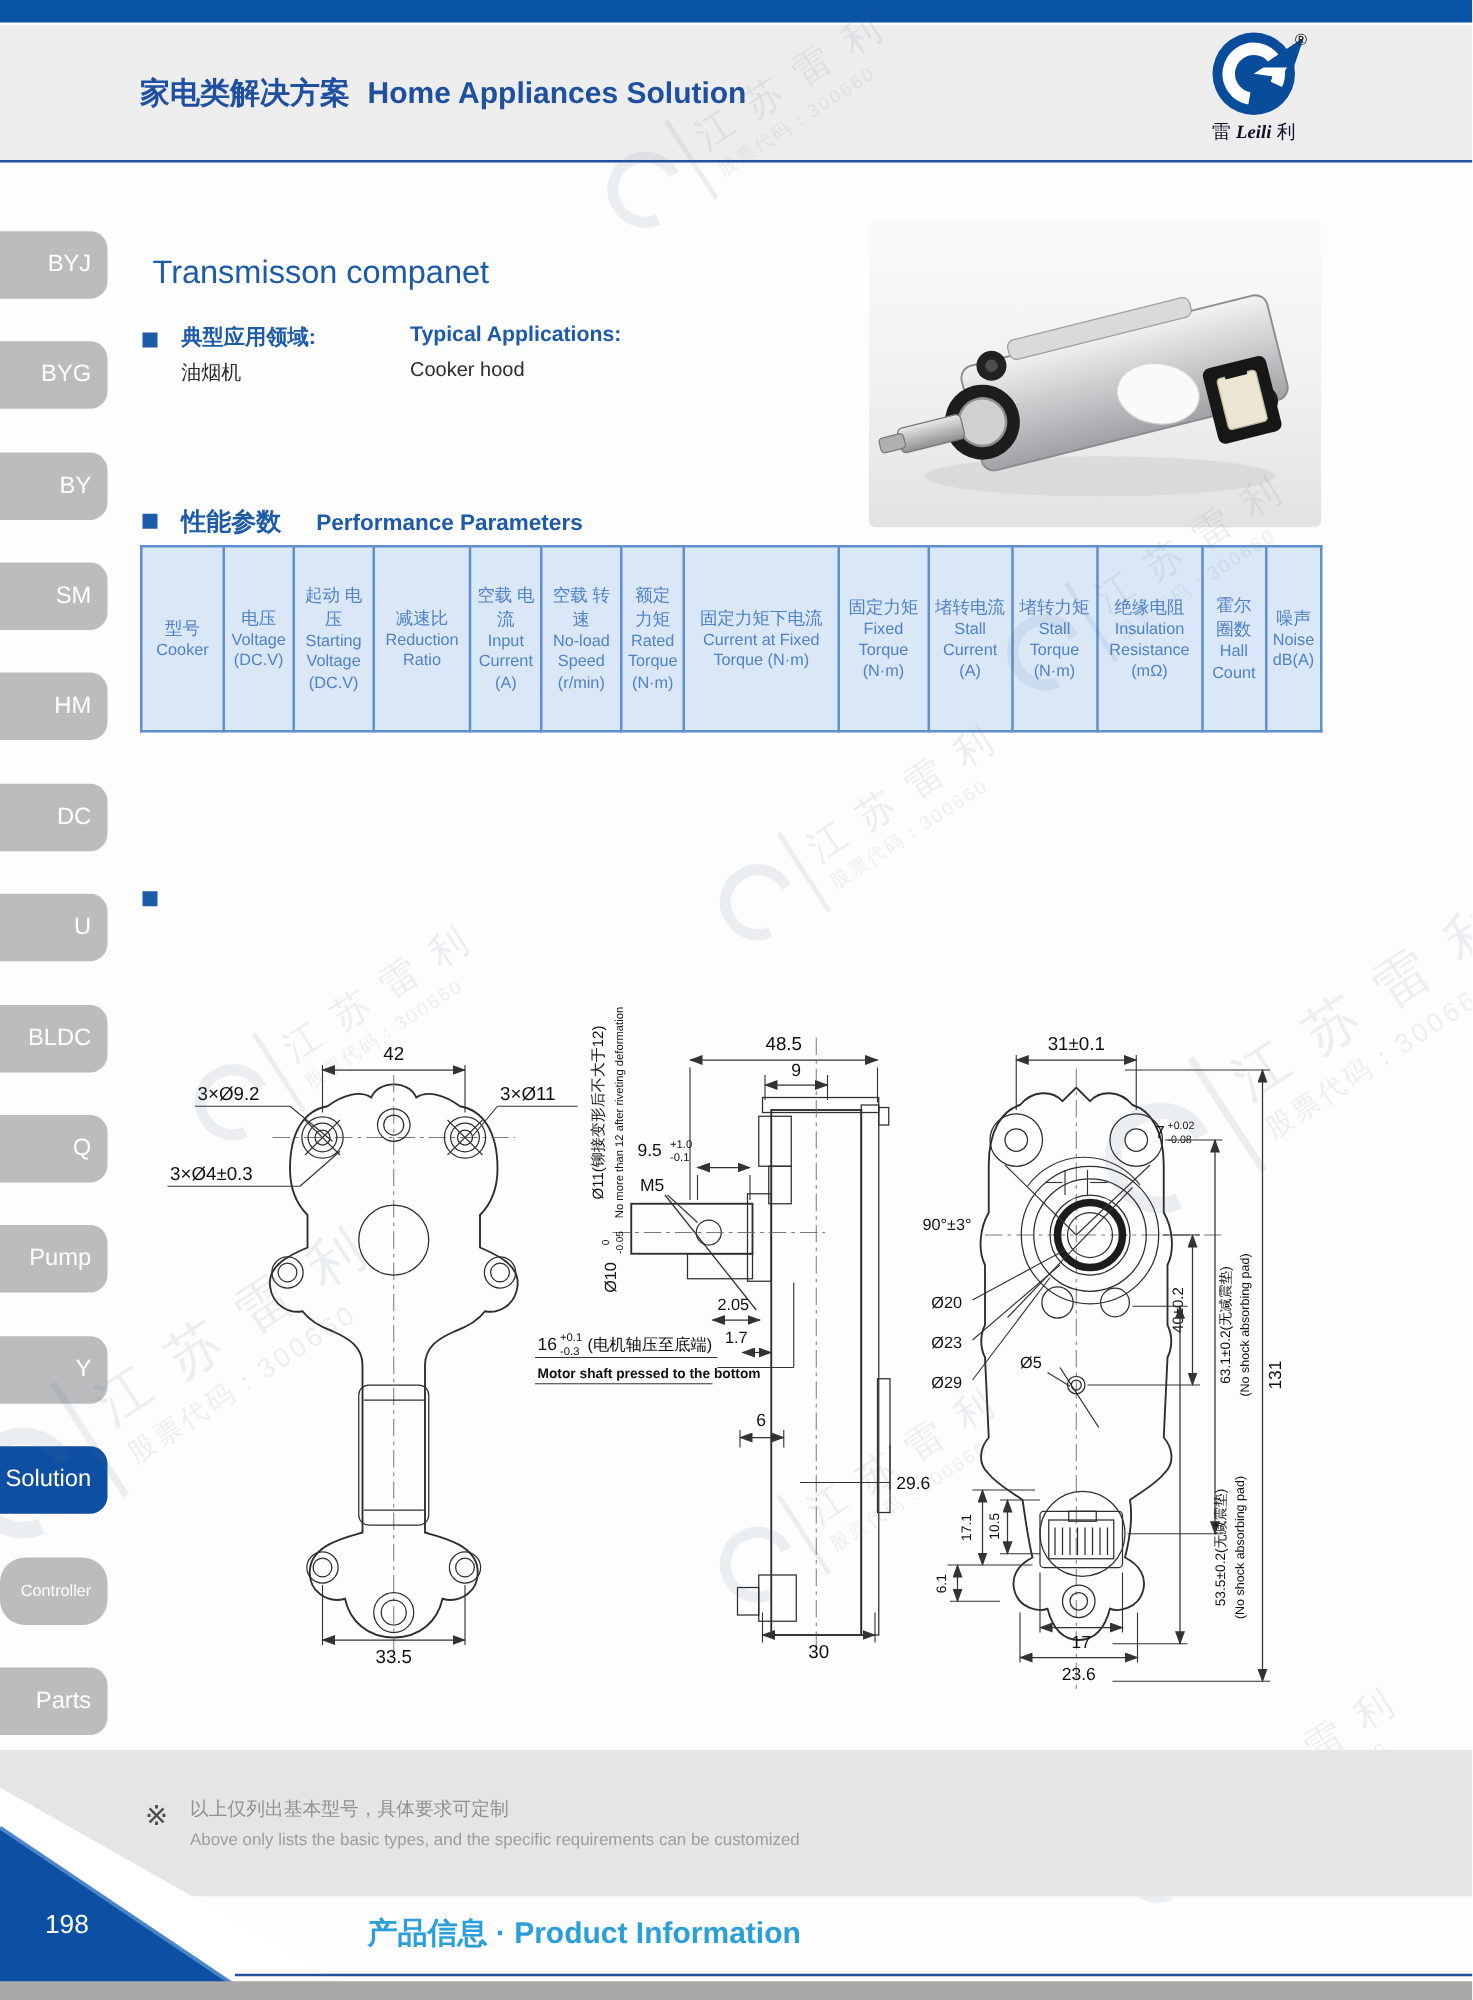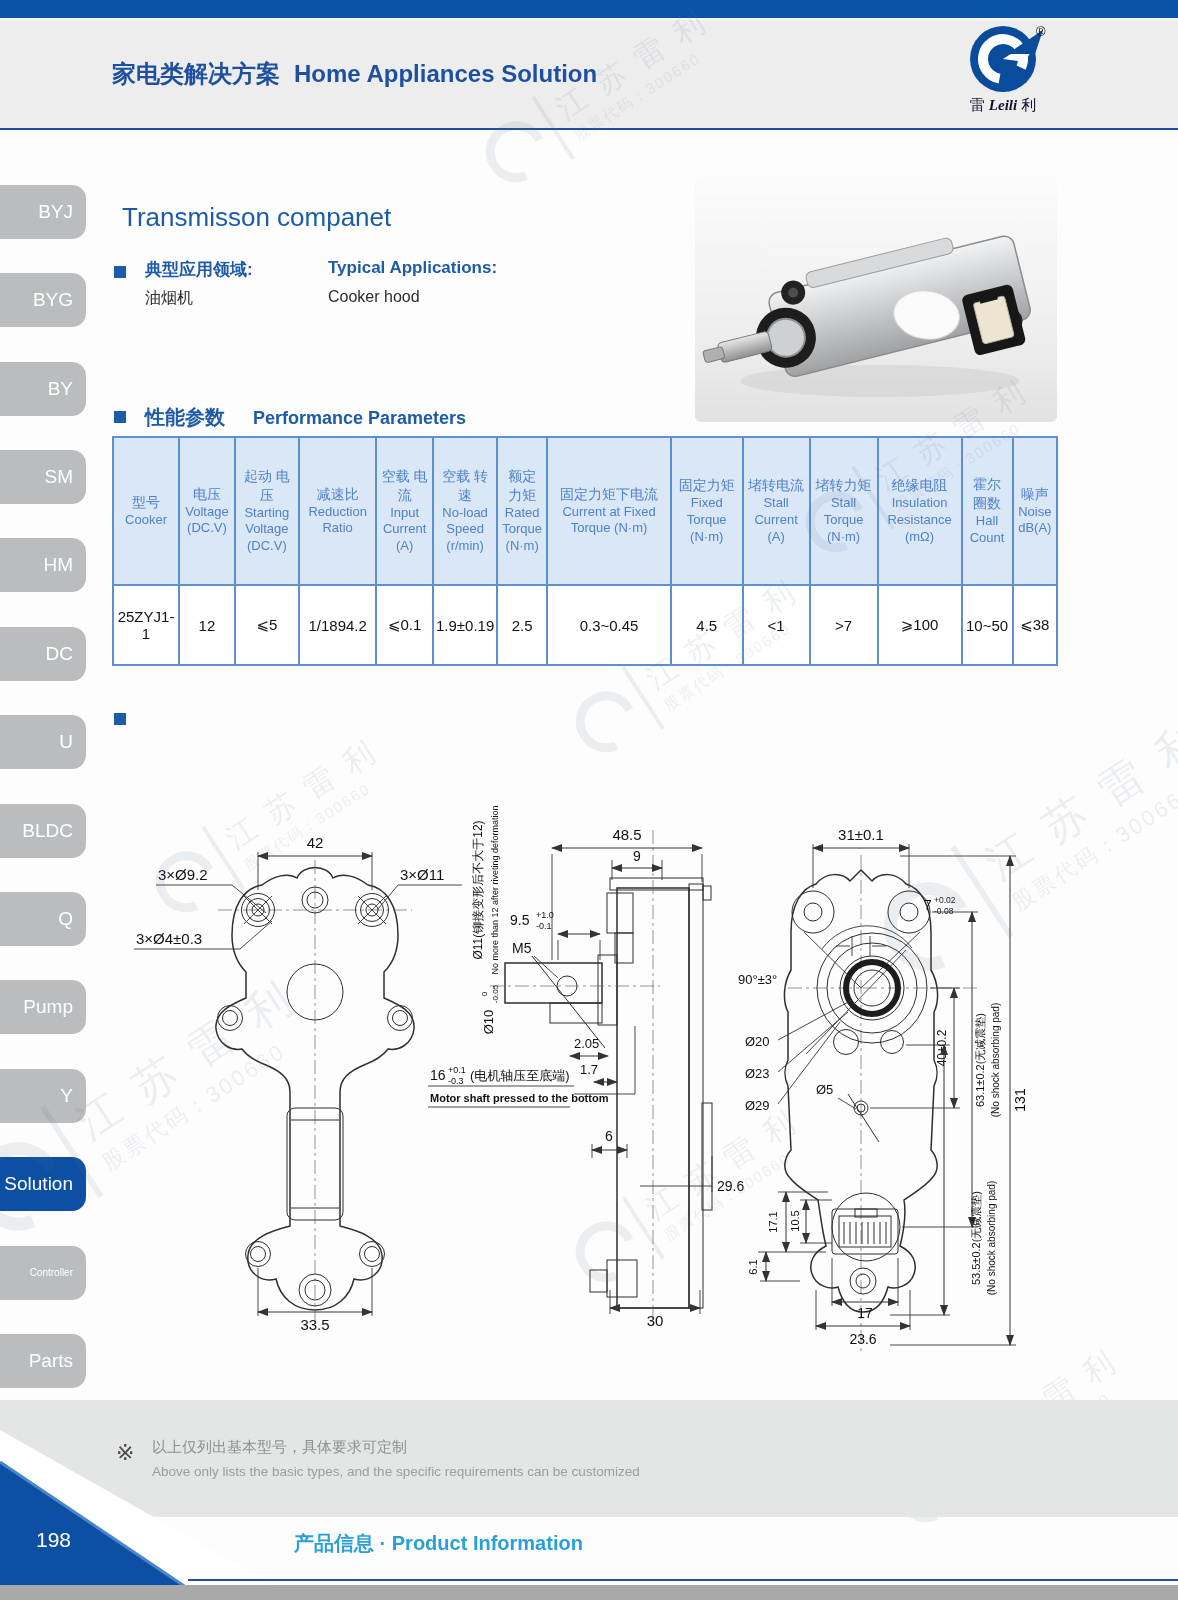--- a/index.html
+++ b/index.html
@@ -11,21 +11,21 @@
   .headline{position:absolute;left:0;top:128px;width:1178px;height:2px;background:#1e509f;}
   .htitle{position:absolute;left:112px;top:58px;font-size:24px;font-weight:bold;color:#1e509f;white-space:nowrap;}
   .htitle .en{font-weight:600;margin-left:14px;}
   .logo{position:absolute;left:938px;top:24px;width:130px;height:100px;text-align:center;}
   .logo .reg{position:absolute;left:98px;top:0;font-size:13px;color:#111;}
   .logo-sub{position:absolute;left:0;top:72px;width:130px;font-size:15px;color:#101028;white-space:nowrap;}
   .logo-sub .scr{font-family:"Liberation Serif",serif;font-style:italic;font-weight:bold;}
   
   .tab{position:absolute;left:0;width:86px;height:54px;background:#babcbe;border-radius:0 14px 14px 0;
        color:#fff;font-size:19px;line-height:54px;text-align:right;padding-right:13px;box-sizing:border-box;white-space:nowrap;}
-  .tab.small{font-size:10px;}
+  .tab.small{font-size:13px;border-radius:20px;}
   .tab.active{background:#0d4fa2;}
   
   .ptitle-zh{position:absolute;left:110px;top:168px;font-size:28px;font-weight:bold;color:#1d5aa8;}
   .ptitle-en{position:absolute;left:110px;top:202px;font-size:26px;font-weight:normal;color:#1d5aa8;margin-left:12px;}
   .sq{position:absolute;width:12px;height:12px;background:#1d5aa8;}
   .lbl-zh{position:absolute;font-size:17px;font-weight:bold;color:#1d5aa8;white-space:nowrap;}
   .lbl-en{position:absolute;font-size:17px;font-weight:bold;color:#1d5aa8;white-space:nowrap;}
   .val{position:absolute;font-size:16px;color:#2b2b2b;white-space:nowrap;}
   .photo{position:absolute;left:695px;top:176px;width:362px;height:246px;}
   
@@ -44,21 +44,21 @@
   .tl{fill:none;stroke:#2e2e2e;stroke-width:1;}
   .ext{stroke:#333;stroke-width:0.9;}
   .dim{stroke:#333;stroke-width:1;marker-start:url(#mb);marker-end:url(#ma);}
   .cl{stroke:#666;stroke-width:0.7;stroke-dasharray:14 4 3 4;}
   .t{font-family:"Liberation Sans","DejaVu Sans",sans-serif;fill:#111;}
   
   .noteband{position:absolute;left:0;top:1400px;width:1178px;height:117px;background:#e4e5e5;}
   .note-sym{position:absolute;left:116px;top:1440px;font-size:22px;color:#4a4a4a;}
   .note-zh{position:absolute;left:152px;top:1438px;font-size:15px;color:#8e9091;}
   .note-en{position:absolute;left:152px;top:1464px;font-size:13.5px;color:#9b9d9e;}
-  .f-info{position:absolute;left:294px;top:1530px;font-size:20px;font-weight:bold;color:#2b9fd9;white-space:nowrap;}
+  .f-info{position:absolute;left:294px;top:1530px;font-size:24px;font-weight:bold;color:#2b9fd9;white-space:nowrap;}
   .f-line{position:absolute;left:188px;top:1579px;width:990px;height:2px;background:#234f9c;}
   .f-bar{position:absolute;left:0;top:1585px;width:1178px;height:15px;background:#a9a9aa;}
   .corner{position:absolute;left:0;top:1400px;width:320px;height:200px;pointer-events:none;}
   .pagenum{position:absolute;left:36px;top:1528px;font-size:21px;color:#fff;}
   
   .wm{position:absolute;display:flex;align-items:center;gap:12px;opacity:0.10;transform:rotate(-33deg);
       pointer-events:none;color:#5a718f;}
   .wm .bar{width:4px;height:74px;background:#5a718f;}
   .wm .big{font-size:30px;letter-spacing:4px;white-space:nowrap;}
   .wm .small{font-size:15px;letter-spacing:2px;white-space:nowrap;}
@@ -222,36 +222,20 @@
             <div class="en">Insulation Resistance (mΩ)</div>
           </th>
       <th>
             <div class="zh">霍尔 圈数</div>
             <div class="en">Hall Count</div>
           </th>
       <th>
             <div class="zh">噪声</div>
             <div class="en">Noise dB(A)</div>
           </th>
-    </tr>
-    <tr>
-      <td>25ZYJ1-1</td>
-      <td>12</td>
-      <td>⩽5</td>
-      <td>1/1894.2</td>
-      <td>⩽0.1</td>
-      <td>1.9±0.19</td>
-      <td>2.5</td>
-      <td>0.3~0.45</td>
-      <td>4.5</td>
-      <td>&lt;1</td>
-      <td>&gt;7</td>
-      <td>⩾100</td>
-      <td>10~50</td>
-      <td>⩽38</td>
     </tr>
   </tbody>
     </table>
 
   <div class="sq" style="left:114px;top:713px"></div>
 
   <svg class="drawing" viewBox="0 0 1070 620">
     <defs>
       <marker id="ma" markerWidth="11" markerHeight="8" refX="10" refY="4" orient="auto">
           <path d="M0,0L11,4L0,8Z" fill="#333"></path>

